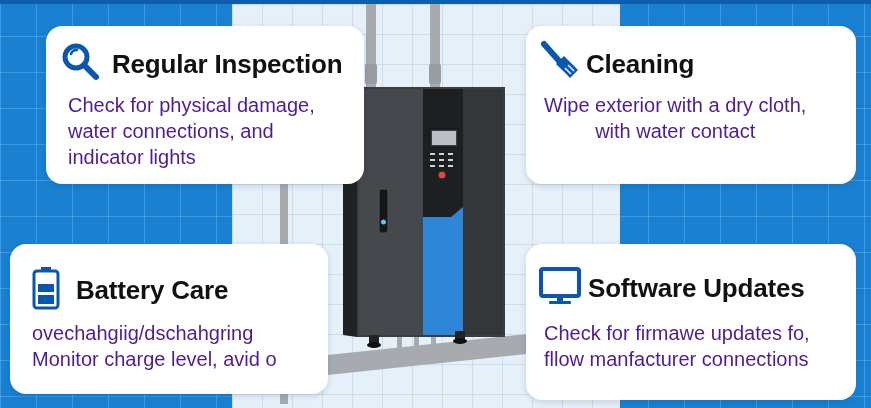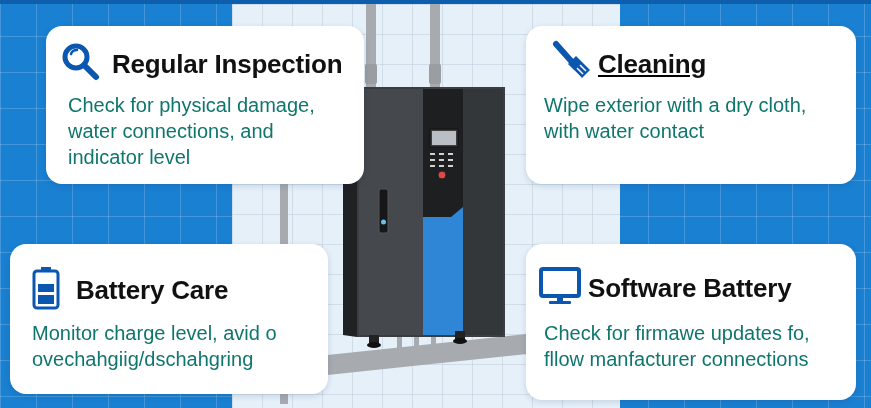--- a/index.html
+++ b/index.html
@@ -22,21 +22,21 @@
       linear-gradient(90deg, rgba(190,205,220,0.55) 1px, transparent 1px);
     background-size: 30px 30px;
   }
   .pipe { position: absolute; background: #a7abb0; }
   .card {
     position: absolute; background: #ffffff; border-radius: 16px;
     box-shadow: 0 2px 6px rgba(0,40,90,0.15);
   }
   .card-head { position: absolute; display: flex; align-items: center; }
   .card-title { font-weight: bold; color: #111111; font-size: 26px; letter-spacing: -0.2px; white-space: nowrap; }
-  .card-body { position: absolute; color: #0f766e; font-size: 20px; line-height: 26px; }
+  .card-body { position: absolute; color: #4c1d95; font-size: 20px; line-height: 26px; }
   .card-body div { white-space: nowrap; }
   .icon { display: inline-block; flex: 0 0 auto; }
   
   .cabinet { position: absolute; left: 343px; top: 87px; width: 162px; height: 250px; }
 </style>
 </head>
 <body>
 
 <div class="topbar"></div>
 
@@ -111,71 +111,71 @@
         <circle cx="16" cy="15" r="11" fill="none" stroke="#0b57b0" stroke-width="5"></circle>
         <path d="M11 12 a6 6 0 0 1 6 -4" fill="none" stroke="#0b57b0" stroke-width="2.5" stroke-linecap="round"></path>
         <line x1="24" y1="23" x2="36" y2="35" stroke="#0b57b0" stroke-width="6" stroke-linecap="round"></line>
       </svg>
     </span>
     <span class="card-title" style="margin-left:8px;">Regular Inspection</span>
   </div>
   <div class="card-body" style="left:22px;top:66px;">
     <div>Check for physical damage,</div>
     <div>water connections, and</div>
-    <div>indicator level</div>
+    <div>indicator lights</div>
   </div>
 </div>
 
 <div class="card" style="left:526px;top:26px;width:330px;height:158px;">
-  <div class="card-head" style="left:24px;top:14px;text-decoration:underline;">
+  <div class="card-head" style="left:12px;top:14px;">
     <span class="icon">
       <svg width="44" height="44" viewBox="0 0 44 44">
         <line x1="6" y1="4" x2="22" y2="22" stroke="#0b57b0" stroke-width="6" stroke-linecap="round"></line>
         <polygon points="18,24 26,16 40,30 32,38" fill="#0b57b0"></polygon>
         <g stroke="#ffffff" stroke-width="1.5">
           <line x1="24" y1="31" x2="30" y2="37"></line>
           <line x1="27" y1="28" x2="33" y2="34"></line>
           <line x1="30" y1="25" x2="36" y2="31"></line>
         </g>
       </svg>
     </span>
     <span class="card-title" style="margin-left:4px;">Cleaning</span>
   </div>
-  <div class="card-body" style="left:18px;top:66px;">
+  <div class="card-body" style="left:18px;top:66px;text-align:center;">
     <div>Wipe exterior with a dry cloth,</div>
     <div>with water contact</div>
   </div>
 </div>
 
 <div class="card" style="left:10px;top:244px;width:318px;height:150px;">
   <div class="card-head" style="left:22px;top:22px;justify-content:space-between;">
     <span class="icon">
       <svg width="28" height="44" viewBox="0 0 28 44">
         <rect x="9" y="1" width="10" height="4" fill="#0b57b0"></rect>
         <rect x="2" y="5" width="24" height="37" rx="3" fill="none" stroke="#0b57b0" stroke-width="3"></rect>
         <rect x="6" y="18" width="16" height="8" fill="#0b57b0"></rect>
         <rect x="6" y="29" width="16" height="9" fill="#0b57b0"></rect>
       </svg>
     </span>
     <span class="card-title" style="margin-left:16px;">Battery Care</span>
   </div>
   <div class="card-body" style="left:22px;top:76px;">
+    <div>ovechahgiig/dschahgring</div>
     <div>Monitor charge level, avid o</div>
-    <div>ovechahgiig/dschahgring</div>
   </div>
 </div>
 
 <div class="card" style="left:526px;top:244px;width:330px;height:156px;">
   <div class="card-head" style="left:12px;top:22px;">
     <span class="icon">
       <svg width="44" height="40" viewBox="0 0 44 40">
         <rect x="3" y="3" width="38" height="27" rx="2" fill="none" stroke="#0b57b0" stroke-width="4"></rect>
         <rect x="19" y="30" width="6" height="5" fill="#0b57b0"></rect>
         <rect x="11" y="35" width="22" height="3" rx="1" fill="#0b57b0"></rect>
       </svg>
     </span>
-    <span class="card-title" style="margin-left:6px;">Software Battery</span>
+    <span class="card-title" style="margin-left:6px;">Software Updates</span>
   </div>
   <div class="card-body" style="left:18px;top:76px;">
     <div>Check for firmawe updates fo,</div>
     <div>fllow manfacturer connections</div>
   </div>
 </div>
 
 </body></html>

